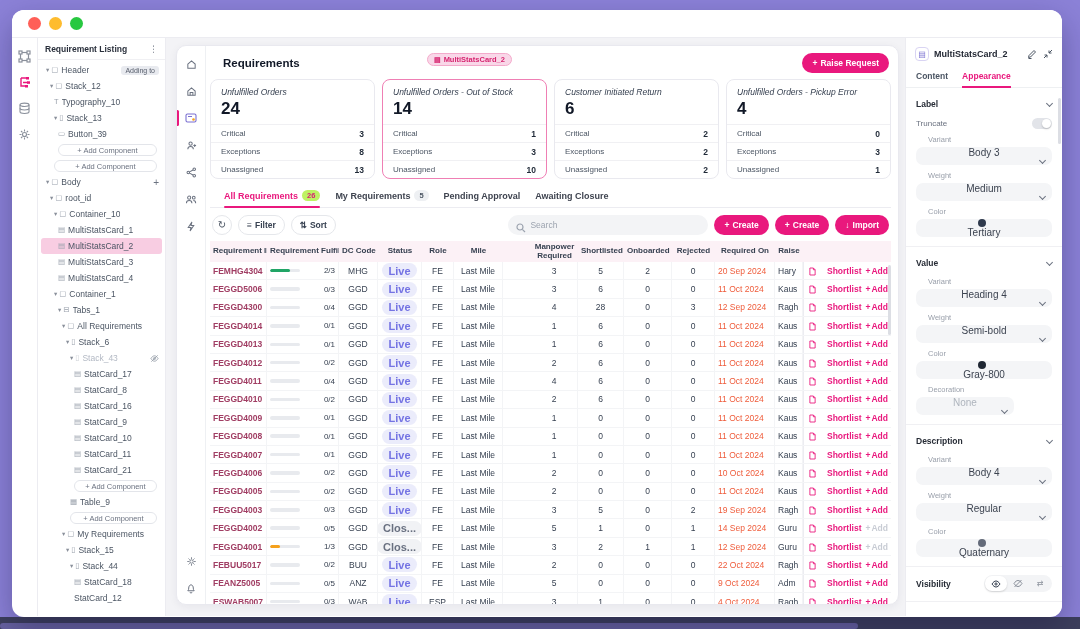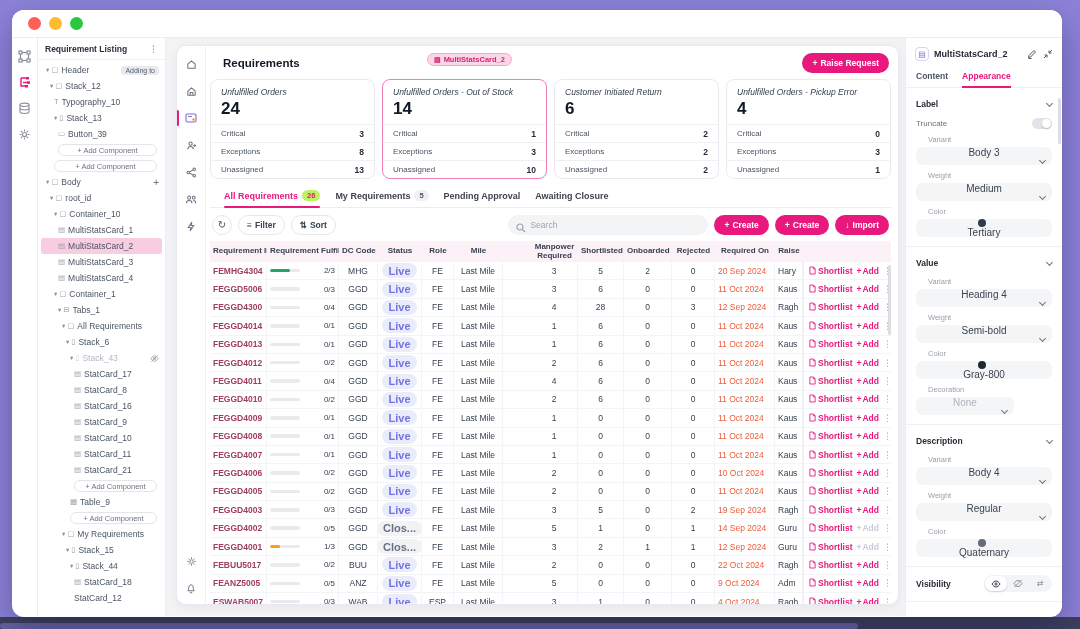--- a/index.html
+++ b/index.html
@@ -104,21 +104,21 @@
   .thead .c12 { border-left:none; }
   .rid { color:#a03d63; font-weight:700; }
   .pbar { flex:0 0 30px; height:3.5px; background:#e8eaee; border-radius:2px; overflow:hidden; margin-right:4px; }
   .pbar i { display:block; height:100%; border-radius:2px; }
   .pbar i.green { background:#21a566; } .pbar i.orange { background:#f5a11c; } .pbar i.zero { background:transparent; }
   .pval { flex:1; text-align:right; font-size:8px; color:#374151; }
   .sbadge { font-size:11px; font-weight:700; padding:1.5px 6px; border-radius:8px; }
   .sbadge.live { background:#ebecfb; color:#7473e3; }
   .sbadge.closed { background:#f1f2f5; color:#697080; }
   .ddate { color:#ef5c3b; }
-  .act-sl { color:#e9187d; font-weight:700; font-size:8.5px; display:flex; align-items:flex-start; gap:2px; }
+  .act-sl { color:#e9187d; font-weight:700; font-size:8.5px; display:flex; align-items:flex-end; gap:11px; }
   .act-add { color:#e9187d; font-weight:700; font-size:8.5px; display:flex; align-items:center; gap:1px; }
   .act-add.off { color:#c8ccd4; }
   .act-kebab { margin-left:auto; color:#9ca3af; font-size:9px; }
   .vthumb { position:absolute; right:0; top:24px; width:3px; height:70px; background:#dcdee4; border-radius:2px; }
 
   
   .props { width:157px; flex:0 0 157px; border-left:1px solid #ececf1; display:flex; flex-direction:column; overflow:hidden; background:#fff; position:relative; }
   .pp-head { display:flex; align-items:center; gap:5px; padding:7px 9px 5px; }
   .pp-cic { width:14px; height:14px; border:1px solid #d9d4f3; border-radius:4px; color:#7a6fd1; font-size:8px; display:flex; align-items:center; justify-content:center; }
   .pp-title { font-size:9px; font-weight:700; color:#1f2430; white-space:nowrap; overflow:hidden; }

